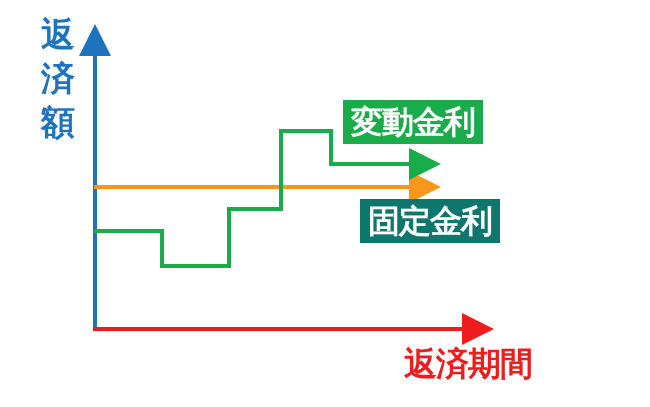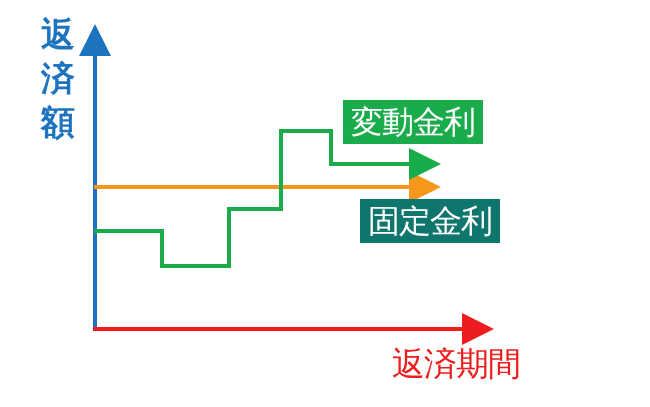--- a/index.html
+++ b/index.html
@@ -2,23 +2,23 @@
 <html><head>
 <meta charset="utf-8">
 <style>
   html, body { margin:0; padding:0; background:#ffffff; }
   body { width:650px; height:407px; position:relative; overflow:hidden;
          font-family: "DejaVu Sans", sans-serif; }
   svg { position:absolute; left:0; top:0; }
   .ylabel { position:absolute; left:38px; top:12px; width:40px;
             font-weight:bold; font-size:34px; line-height:44px; text-align:center; }
   .ylabel span { display:block; }
-  .xlabel { position:absolute; left:392px; top:344px; font-weight:normal;
+  .xlabel { position:absolute; left:404px; top:344px; font-weight:bold;
             font-size:33px; line-height:40px; letter-spacing:-1px; }
-  .tag { position:absolute; color:#ffffff; font-weight:normal; font-size:32px;
+  .tag { position:absolute; color:#ffffff; font-weight:bold; font-size:32px;
          line-height:44px; padding:0 8px; letter-spacing:-1px; }
 </style>
 </head>
 <body>
 
 <svg width="650" height="407">
   <defs>
     <marker id="ab" markerWidth="8" markerHeight="8" refX="4" refY="4" orient="auto">
         <path d="M0,0 L8,4 L0,8 z" fill="#1e73be"></path>
       </marker>

